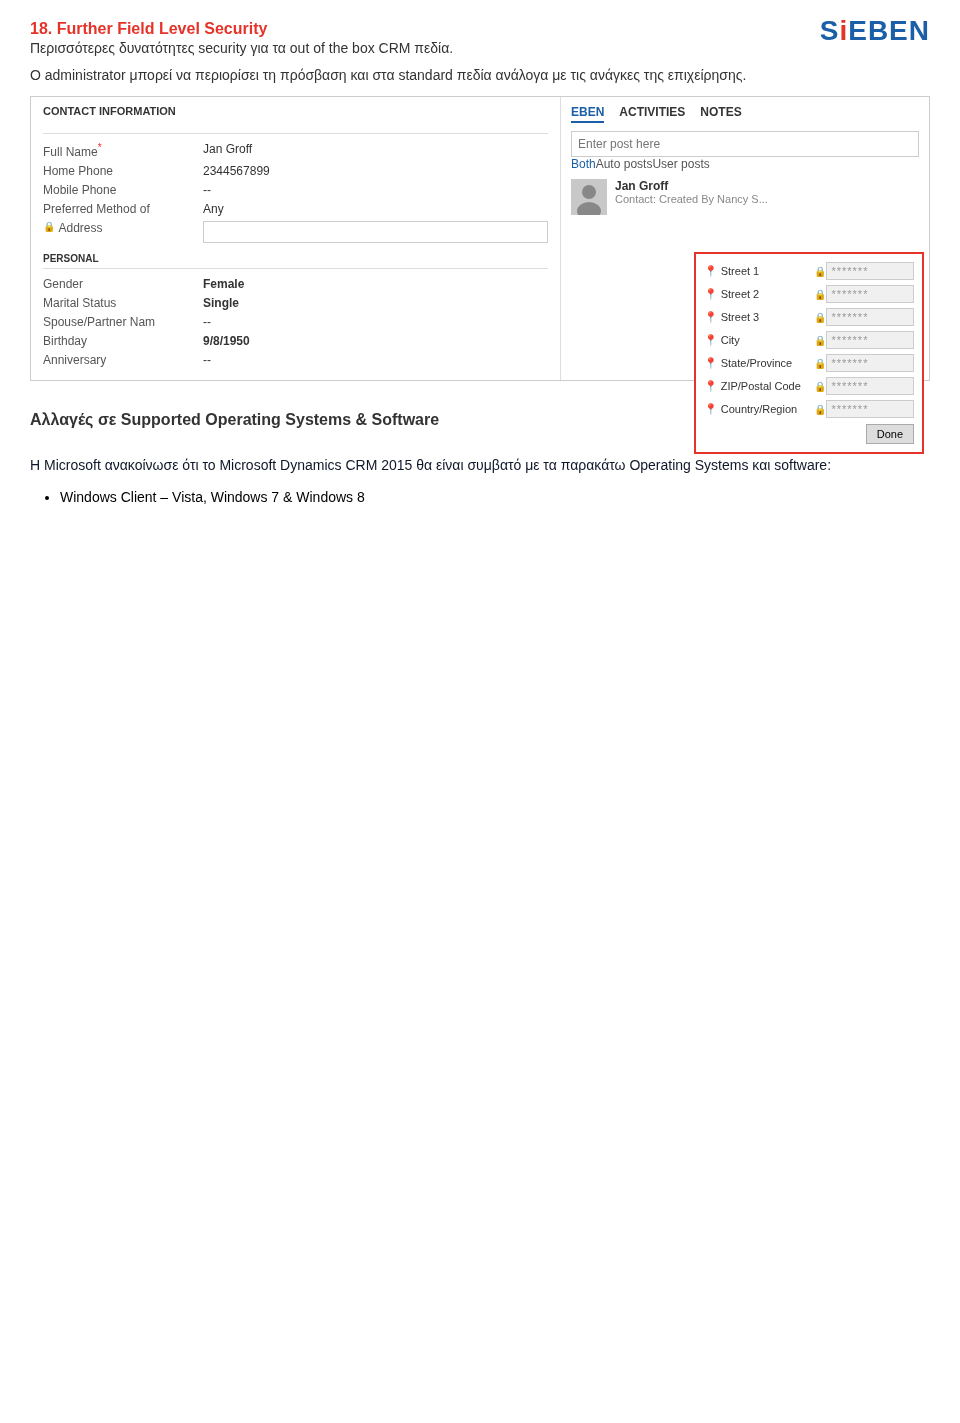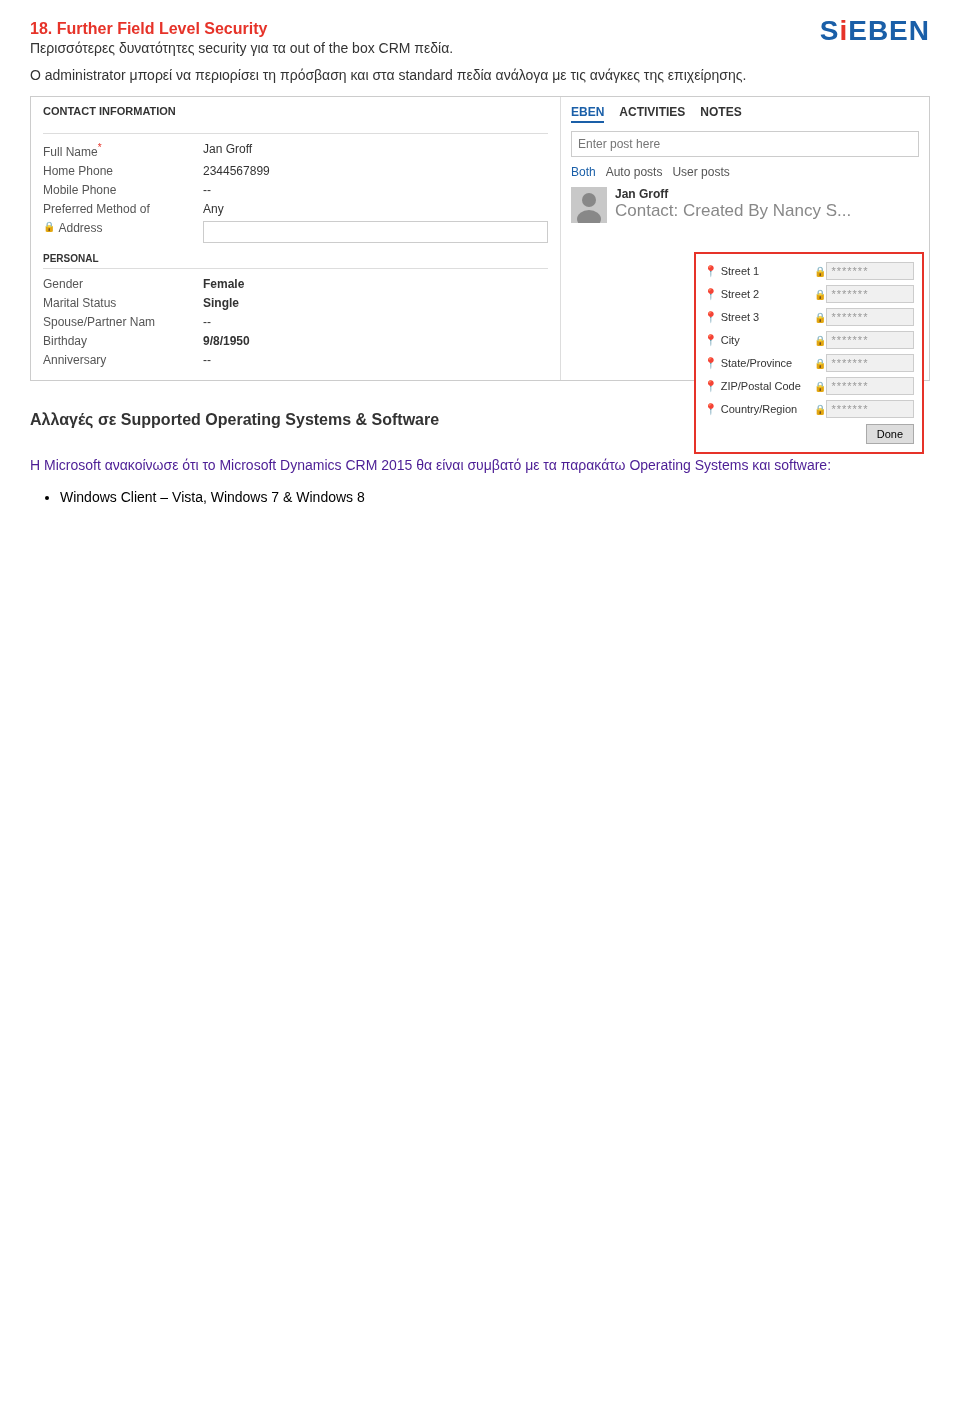--- a/index.html
+++ b/index.html
@@ -168,25 +168,24 @@
       border-bottom: 2px solid #1a5fa8;
       color: #1a5fa8;
     }
     .post-input {
       border: 1px solid #ccc;
       height: 26px;
       width: 100%;
       font-size: 12px;
       padding: 3px 6px;
       color: #999;
-      margin-bottom: 8px;
+      margin-bottom: 0;
     }
     .post-filter {
       display: flex;
-      gap: 10px;
       font-size: 12px;
       margin-bottom: 8px;
       color: #555;
     }
     .post-filter span.active { color: #1a5fa8; }
     .post-entry {
       display: flex;
       gap: 8px;
       margin-bottom: 8px;
       padding-bottom: 8px;
@@ -204,21 +203,21 @@
     }
     .post-content {
       font-size: 11px;
     }
     .post-name {
       font-weight: bold;
       font-size: 12px;
     }
     .post-sub {
       color: #888;
-      font-size: 17px;
+      font-size: 11px;
     }
 
     
     .address-locked-panel {
       position: absolute;
       top: 155px;
       right: 5px;
       width: 230px;
       background: #fff;
       border: 2px solid #e63329;
@@ -274,21 +273,21 @@
       margin-top: 30px;
     }
     .bottom-title {
       font-size: 16px;
       font-weight: bold;
       color: #333;
       margin-bottom: 25px;
     }
     .bottom-text {
       font-size: 14px;
-      color: #4c1d95;
+      color: #0f172a;
       line-height: 1.6;
       margin-bottom: 10px;
     }
     .bullet-list {
       list-style: disc;
       padding-left: 30px;
       margin-top: 10px;
     }
     .bullet-list li {
       font-size: 14px;

